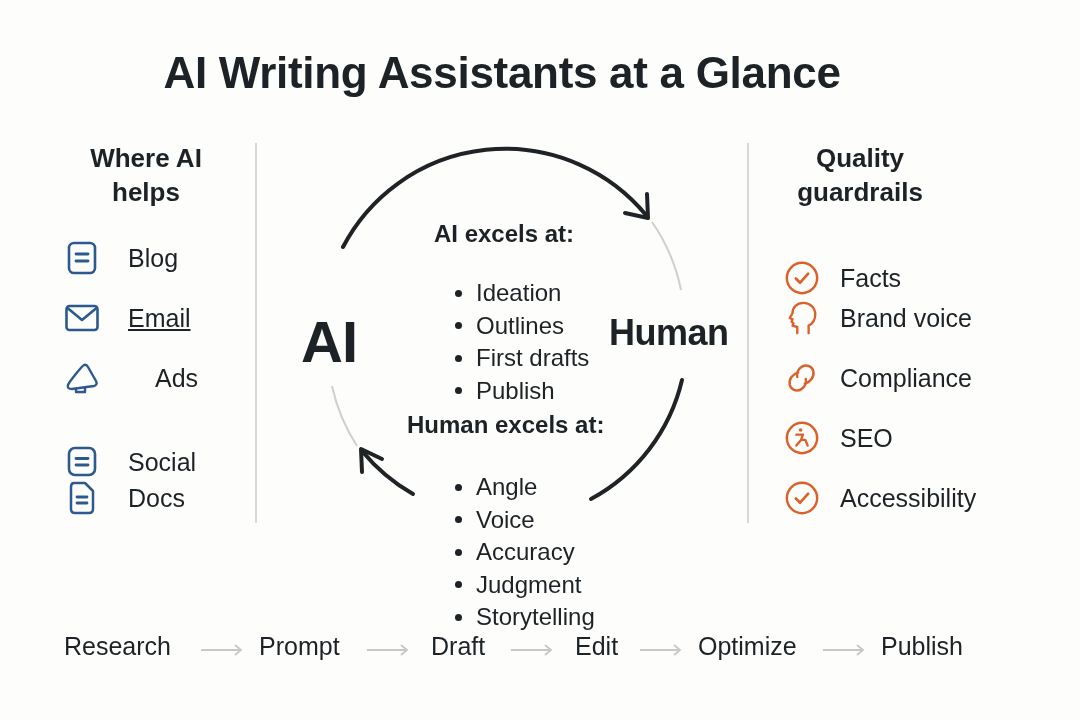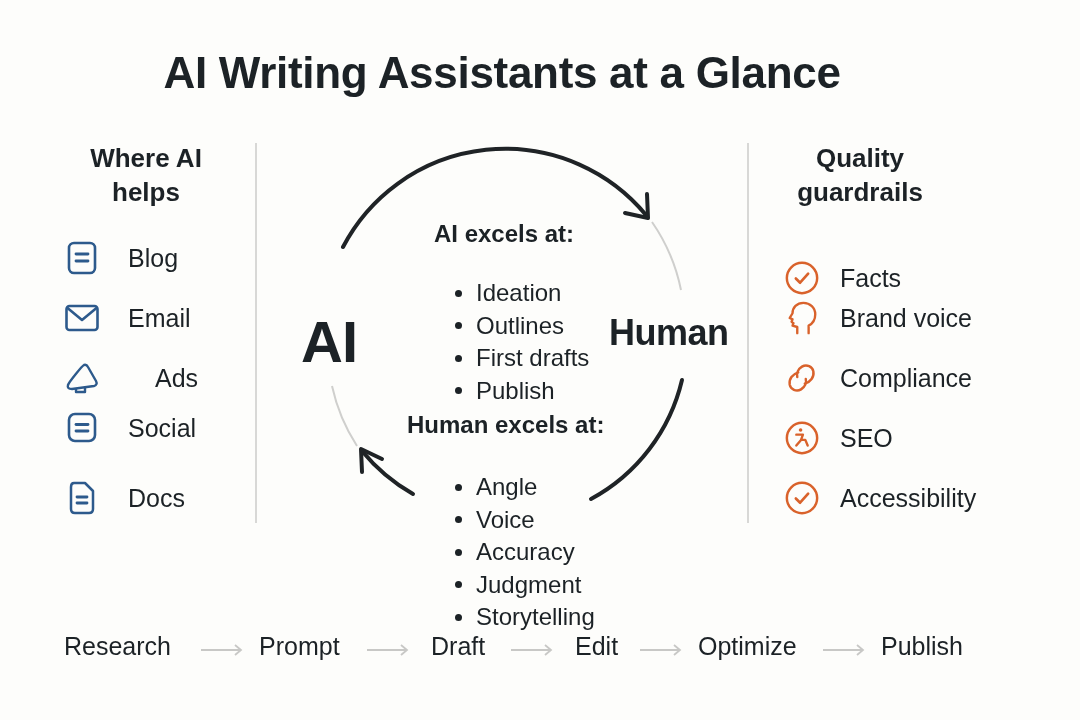--- a/index.html
+++ b/index.html
@@ -160,39 +160,39 @@
   <div class="list-item" style="top:238px;">
     <span class="icon">
       <svg width="34" height="36" viewBox="0 0 34 36">
           <rect x="4" y="3" width="26" height="30" rx="5" fill="none" stroke="#2d5a8c" stroke-width="2.6"></rect>
           <line x1="11" y1="14" x2="23" y2="14" stroke="#2d5a8c" stroke-width="2.8" stroke-linecap="round"></line>
           <line x1="11" y1="21" x2="23" y2="21" stroke="#2d5a8c" stroke-width="2.8" stroke-linecap="round"></line>
         </svg>
     </span>
     <span class="label">Blog</span>
   </div>
-  <div class="list-item" style="top:298px;">
+  <div class="list-item" style="top:298px;text-decoration:underline;">
     <span class="icon">
       <svg width="36" height="30" viewBox="0 0 36 30">
           <rect x="2.5" y="3" width="31" height="24" rx="3" fill="none" stroke="#2d5a8c" stroke-width="2.6"></rect>
           <polyline points="3.5,5 18,17 32.5,5" fill="none" stroke="#2d5a8c" stroke-width="2.6" stroke-linejoin="round"></polyline>
         </svg>
     </span>
     <span class="label">Email</span>
   </div>
   <div class="list-item" style="top:358px;gap:27px;">
     <span class="icon">
       <svg width="36" height="36" viewBox="0 0 36 36">
           <path d="M20 5 C18 6 5 22 4 25 C3 28 5 29 8 29 L30 26 C33 25.5 33 23 32 21 L24 7 C23 5 21.5 4.5 20 5 Z" fill="none" stroke="#2d5a8c" stroke-width="2.4" stroke-linejoin="round"></path>
           <path d="M12 28.5 L12 32 L21 32 L21 27.3" fill="none" stroke="#2d5a8c" stroke-width="2.4" stroke-linejoin="round"></path>
         </svg>
     </span>
     <span class="label">Ads</span>
   </div>
-  <div class="list-item" style="top:408px;">
+  <div class="list-item" style="top:442px;">
     <span class="icon">
       <svg width="34" height="34" viewBox="0 0 34 34">
           <rect x="4" y="3" width="26" height="27" rx="6" fill="none" stroke="#2d5a8c" stroke-width="2.6"></rect>
           <line x1="11" y1="13.5" x2="23" y2="13.5" stroke="#2d5a8c" stroke-width="2.8" stroke-linecap="round"></line>
           <line x1="11" y1="20" x2="23" y2="20" stroke="#2d5a8c" stroke-width="2.8" stroke-linecap="round"></line>
         </svg>
     </span>
     <span class="label">Social</span>
   </div>
   <div class="list-item" style="top:478px;">

